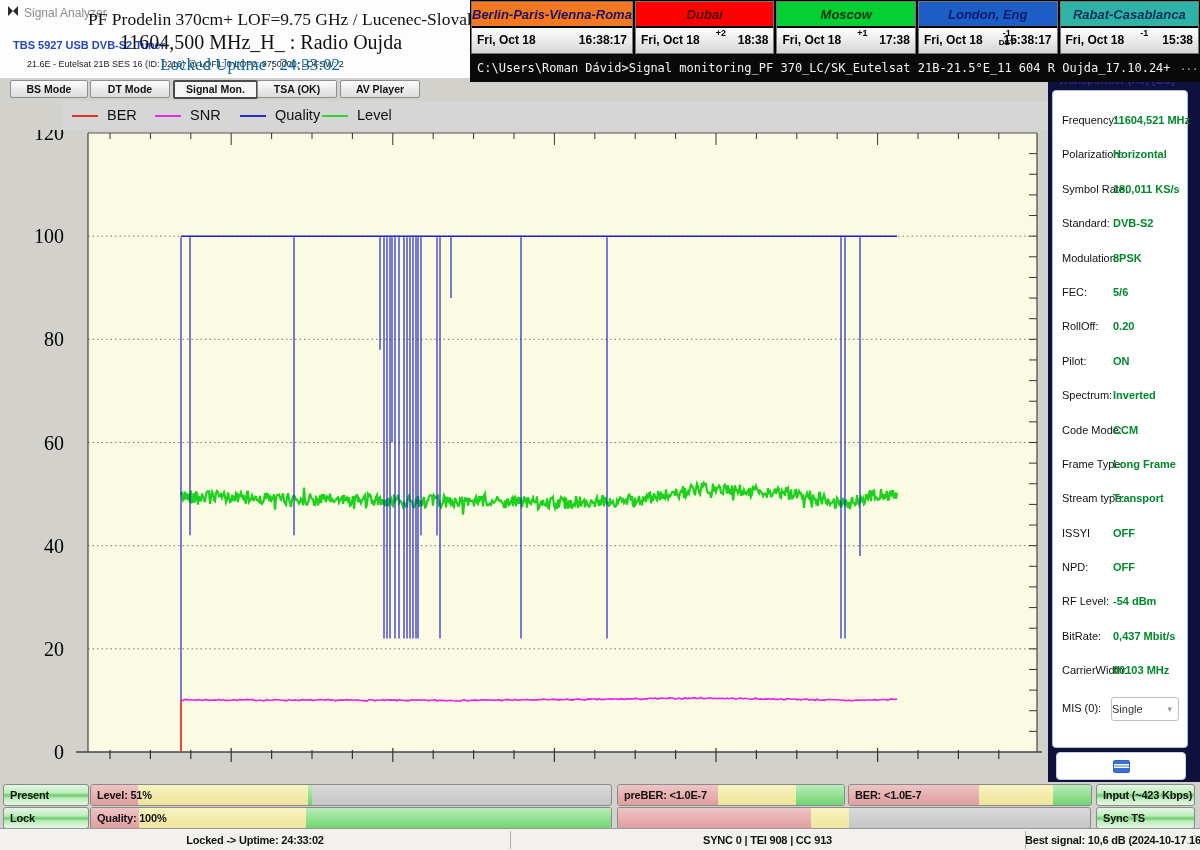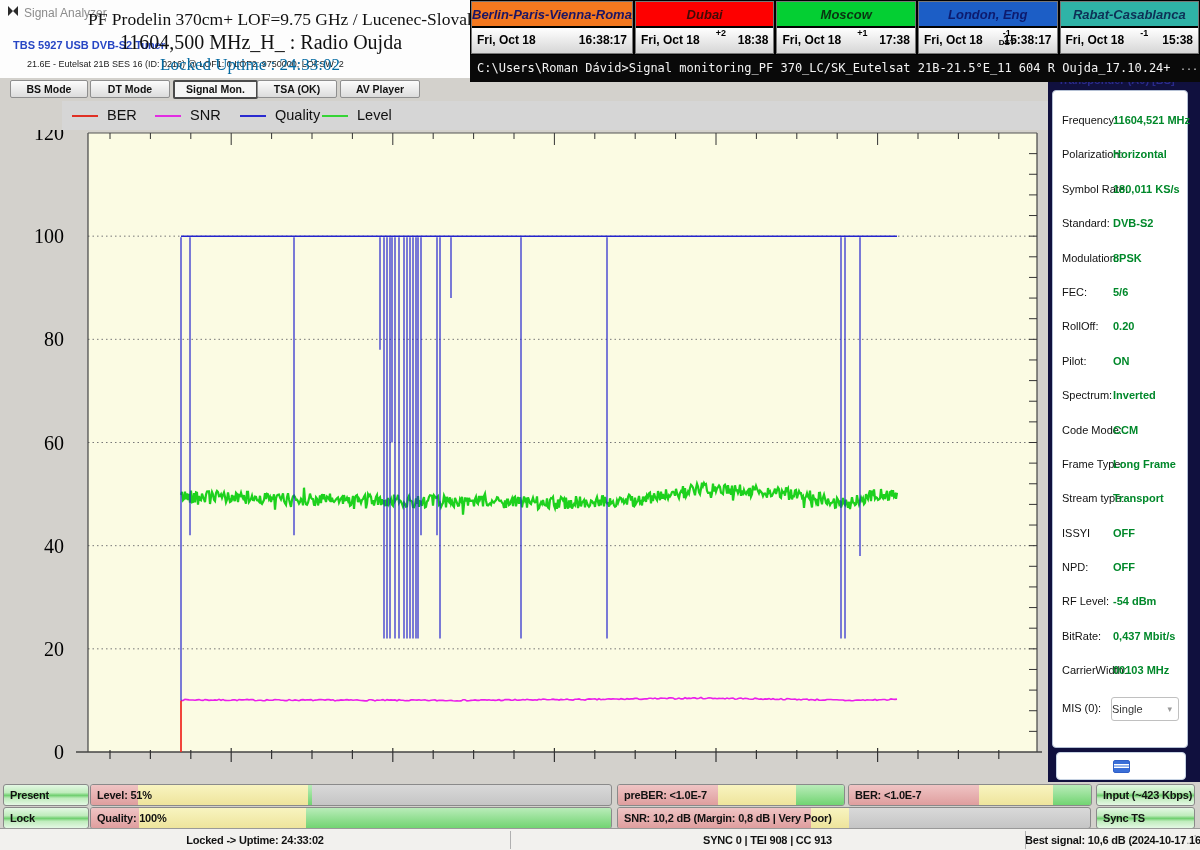--- a/index.html
+++ b/index.html
@@ -406,21 +406,20 @@
     </div>
     <div class="cell cell-bar" style="left: 90px; top: 807px; width: 520px;">
       <div class="zone z-red" style="left:0px;width:48px"></div>
       <div class="zone z-yellow" style="left:48px;width:167px"></div>
       <div class="zone z-green" style="left:215px;width:305px"></div>
       <div class="cell-text">Quality: 100%</div>
     </div>
     <div class="cell cell-bar" style="left: 617px; top: 807px; width: 472px;">
       <div class="zone z-red" style="left:0px;width:193px"></div>
       <div class="zone z-yellow" style="left:193px;width:38px"></div>
-      <div class="cell-text">SNR: 10,2 dB (Margin: 0,8 dB | Very Poor)</div>
     </div>
     <div class="cell cell-green" style="left: 1096px; top: 807px; width: 97px;">
       <div class="cell-text">Sync TS</div>
     </div>
   </div>
 
 <div class="abs" id="statusbar">
   <span class="sb-seg" style="left:0;width:510px">Locked -&gt; Uptime: 24:33:02</span>
   <span class="sb-seg" style="left:510px;width:515px">SYNC 0 | TEI 908 | CC 913</span>
   <span class="sb-seg" style="left:1025px;width:160px">Best signal: 10,6 dB (2024-10-17 16:22)</span>

